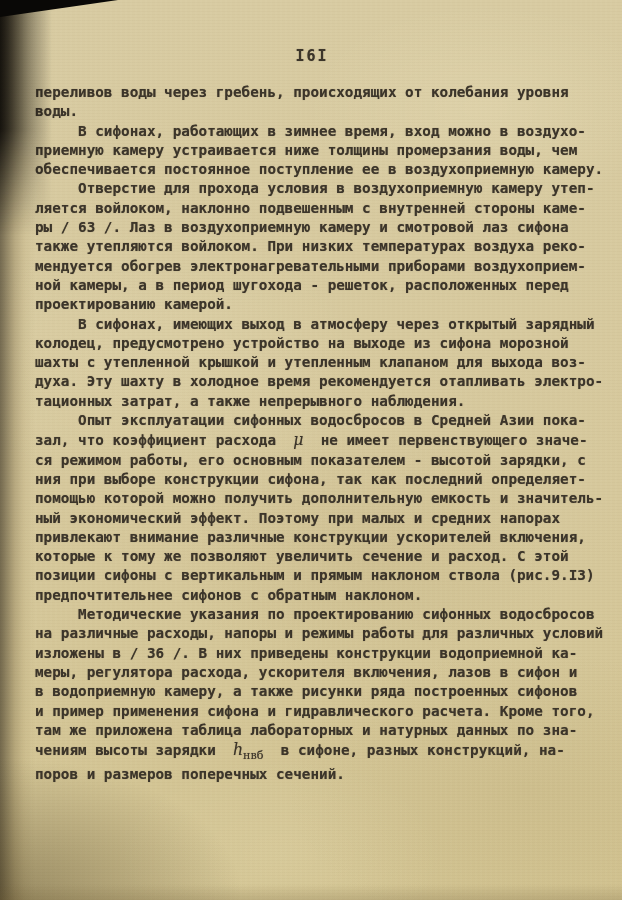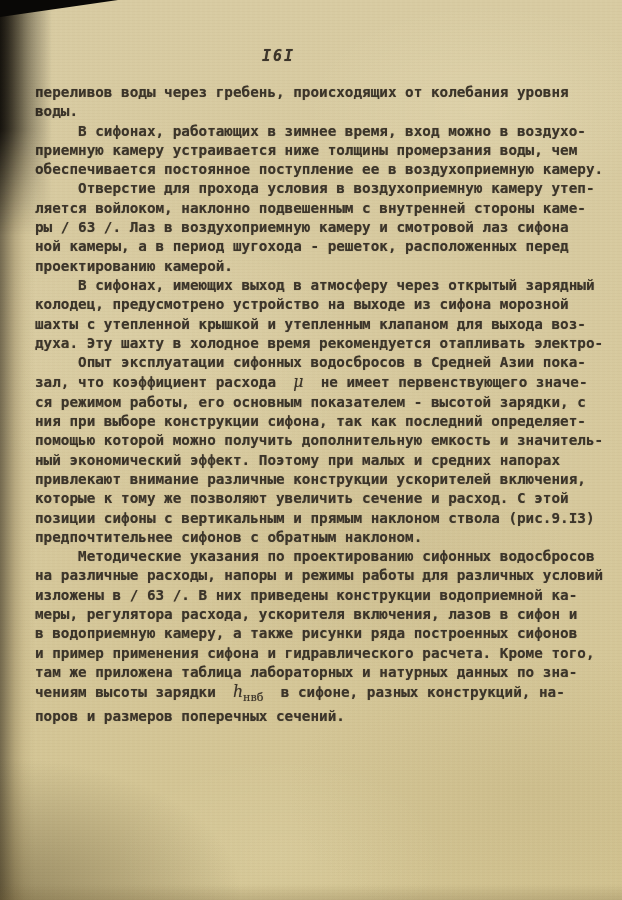--- a/index.html
+++ b/index.html
@@ -57,25 +57,24 @@
     background:radial-gradient(ellipse at bottom left, rgba(66,54,28,0.42), transparent 72%);
     pointer-events:none;
   }
   .edge-bottom{
     position:absolute;left:0;right:0;bottom:0;height:16px;
     background:linear-gradient(to top, rgba(105,88,50,0.22), transparent);
     pointer-events:none;
   }
   .page-number{
     position:absolute;left:262px;top:47px;width:100px;
-    text-align:left;
+    text-align:center;
     font-size:15px;font-weight:700;letter-spacing:2px;
     color:var(--ink);
     text-shadow:0 0 0.8px rgba(60,53,42,0.65);
-    font-style:italic;
   }
   .text-block{
     position:absolute;left:35px;top:83px;width:578px;
     font-size:14.3px;line-height:19.3px;font-weight:700;
     color:var(--ink);
     text-shadow:0 0 0.8px rgba(60,53,42,0.55);
   }
   .line{white-space:pre;}
   .hand{
     font-family:"DejaVu Serif","Liberation Serif",serif;
@@ -99,39 +98,42 @@
 
   <div class="text-block" id="text-block">
       <div class="line"><span>переливов воды через гребень, происходящих от колебания уровня</span></div>
       <div class="line"><span>воды.</span></div>
       <div class="line"><span>     В сифонах, работающих в зимнее время, вход можно в воздухо-</span></div>
       <div class="line"><span>приемную камеру устраивается ниже толщины промерзания воды, чем</span></div>
       <div class="line"><span>обеспечивается постоянное поступление ее в воздухоприемную камеру.</span></div>
       <div class="line"><span>     Отверстие для прохода условия в воздухоприемную камеру утеп-</span></div>
       <div class="line"><span>ляется войлоком, наклонно подвешенным с внутренней стороны каме-</span></div>
       <div class="line"><span>ры / 63 /. Лаз в воздухоприемную камеру и смотровой лаз сифона</span></div>
+      <div class="line"><span>также утепляются войлоком. При низких температурах воздуха реко-</span></div>
+      <div class="line"><span>мендуется обогрев электронагревательными приборами воздухоприем-</span></div>
       <div class="line"><span>ной камеры, а в период шугохода - решеток, расположенных перед</span></div>
       <div class="line"><span>проектированию камерой.</span></div>
       <div class="line"><span>     В сифонах, имеющих выход в атмосферу через открытый зарядный</span></div>
       <div class="line"><span>колодец, предусмотрено устройство на выходе из сифона морозной</span></div>
       <div class="line"><span>шахты с утепленной крышкой и утепленным клапаном для выхода воз-</span></div>
       <div class="line"><span>духа. Эту шахту в холодное время рекомендуется отапливать электро-</span></div>
+      <div class="line"><span>тационных затрат, а также непрерывного наблюдения.</span></div>
       <div class="line"><span>     Опыт эксплуатации сифонных водосбросов в Средней Азии пока-</span></div>
       <div class="line"><span>зал, что коэффициент расхода  </span><span class="hand">μ</span><span>  не имеет первенствующего значе-</span></div>
       <div class="line"><span>ся режимом работы, его основным показателем - высотой зарядки, с</span></div>
       <div class="line"><span>ния при выборе конструкции сифона, так как последний определяет-</span></div>
       <div class="line"><span>помощью которой можно получить дополнительную емкость и значитель-</span></div>
       <div class="line"><span>ный экономический эффект. Поэтому при малых и средних напорах</span></div>
       <div class="line"><span>привлекают внимание различные конструкции ускорителей включения,</span></div>
       <div class="line"><span>которые к тому же позволяют увеличить сечение и расход. С этой</span></div>
       <div class="line"><span>позиции сифоны с вертикальным и прямым наклоном ствола (рис.9.I3)</span></div>
       <div class="line"><span>предпочтительнее сифонов с обратным наклоном.</span></div>
       <div class="line"><span>     Методические указания по проектированию сифонных водосбросов</span></div>
       <div class="line"><span>на различные расходы, напоры и режимы работы для различных условий</span></div>
-      <div class="line"><span>изложены в / 63 /. В них приведены конструкции водоприемной ка-</span></div>
+      <div class="line"><span>изложены в / 36 /. В них приведены конструкции водоприемной ка-</span></div>
       <div class="line"><span>меры, регулятора расхода, ускорителя включения, лазов в сифон и</span></div>
       <div class="line"><span>в водоприемную камеру, а также рисунки ряда построенных сифонов</span></div>
       <div class="line"><span>и пример применения сифона и гидравлического расчета. Кроме того,</span></div>
       <div class="line"><span>там же приложена таблица лабораторных и натурных данных по зна-</span></div>
       <div class="line"><span>чениям высоты зарядки  </span><span class="hand">h</span><span class="hand-sub">нвб</span><span>  в сифоне, разных конструкций, на-</span></div>
       <div class="line"><span>поров и размеров поперечных сечений.</span></div>
     </div>
 
   <div class="edge-left"></div>
   <div class="edge-left-top"></div>

